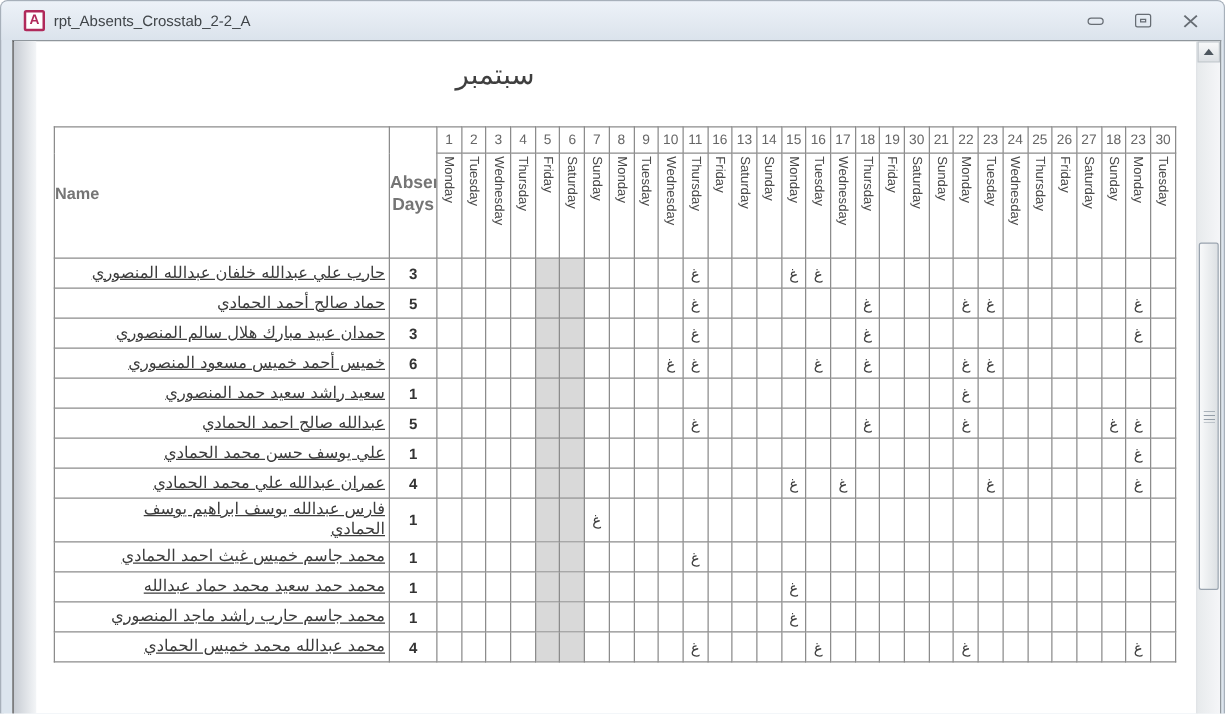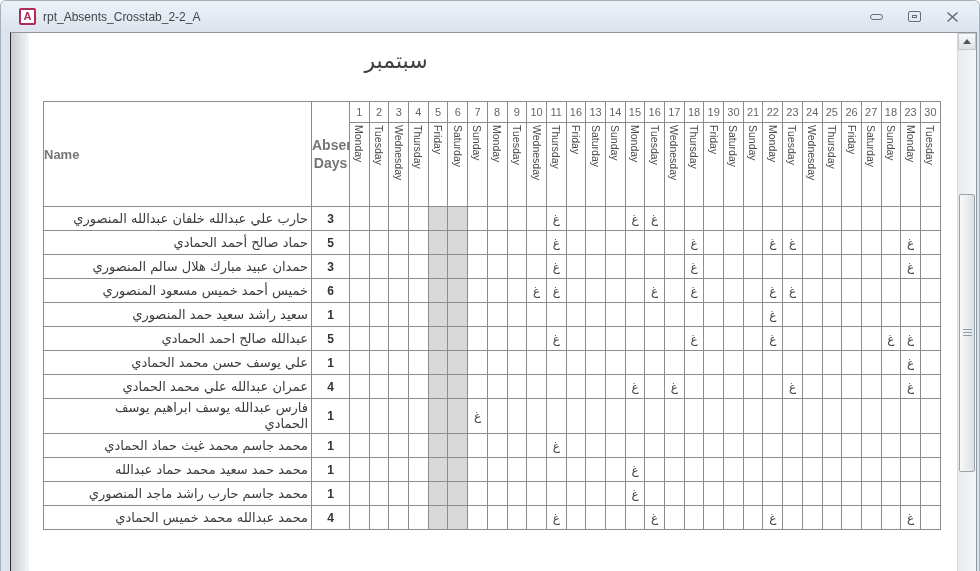--- a/index.html
+++ b/index.html
@@ -36,21 +36,21 @@
   #tbl-wrap { position:absolute; left:32px; top:68px; }
   table { border-collapse:collapse; table-layout:fixed; width:898px; }
   th, td { border:1px solid #8c8c8c; overflow:hidden; }
   th { font-weight:600; }
   .name-h { color:#757575; font-size:13px; text-align:left; vertical-align:middle; }
   .absent-h { color:#757575; font-size:14px; text-align:center; vertical-align:middle; line-height:1.3; }
   .num-th { height:21px; font-size:11px; font-weight:400; color:#666; text-align:center; }
   .day-th { height:84px; vertical-align:top; text-align:center; padding-top:2px; font-weight:400; }
   .vert { writing-mode:vertical-rl; font-size:10.5px; line-height:12px; color:#4a4a4a; display:inline-block; }
   .name-td { height:24px; text-align:right; direction:rtl; padding:1px 3px; font-size:13px; color:#3c3c3c;
-             line-height:16px; white-space:pre-line; font-family:"DejaVu Sans",sans-serif; }
+             line-height:16px; white-space:pre-line; font-family:"DejaVu Sans",sans-serif;text-decoration:underline; }
   .absent-td { text-align:center; font-weight:bold; font-size:12px; color:#333; }
   .day-td { text-align:center; font-size:12px; color:#3f3f3f; font-family:"DejaVu Sans",sans-serif; }
   .shaded { background:#d9d9d9; }
 
   
   #scrollbar { position:absolute; top:0; right:0; bottom:0; width:19px;
                background:linear-gradient(to right,#e7eaec,#f5f6f8); border-left:1px solid #d8dcdf; }
   .scroll-up { position:absolute; top:0; left:0; right:0; height:17px;
                background:linear-gradient(#f8f9fa,#dde1e5); border:1px solid #c2c8cd;
                display:flex; align-items:center; justify-content:center; }
@@ -470,21 +470,21 @@
               <td class="day-td"></td>
               <td class="day-td"></td>
               <td class="day-td"></td>
               <td class="day-td"></td>
               <td class="day-td"></td>
               <td class="day-td"></td>
               <td class="day-td"></td>
               <td class="day-td"></td>
             </tr>
             <tr>
-              <td class="name-td">محمد جاسم محمد غيث حماد الحمادي</td>
+              <td class="name-td">محمد جاسم خميس غيث احمد الحمادي</td>
               <td class="absent-td">1</td>
               <td class="day-td"></td>
               <td class="day-td"></td>
               <td class="day-td"></td>
               <td class="day-td"></td>
               <td class="day-td shaded"></td>
               <td class="day-td shaded"></td>
               <td class="day-td"></td>
               <td class="day-td"></td>
               <td class="day-td"></td>

